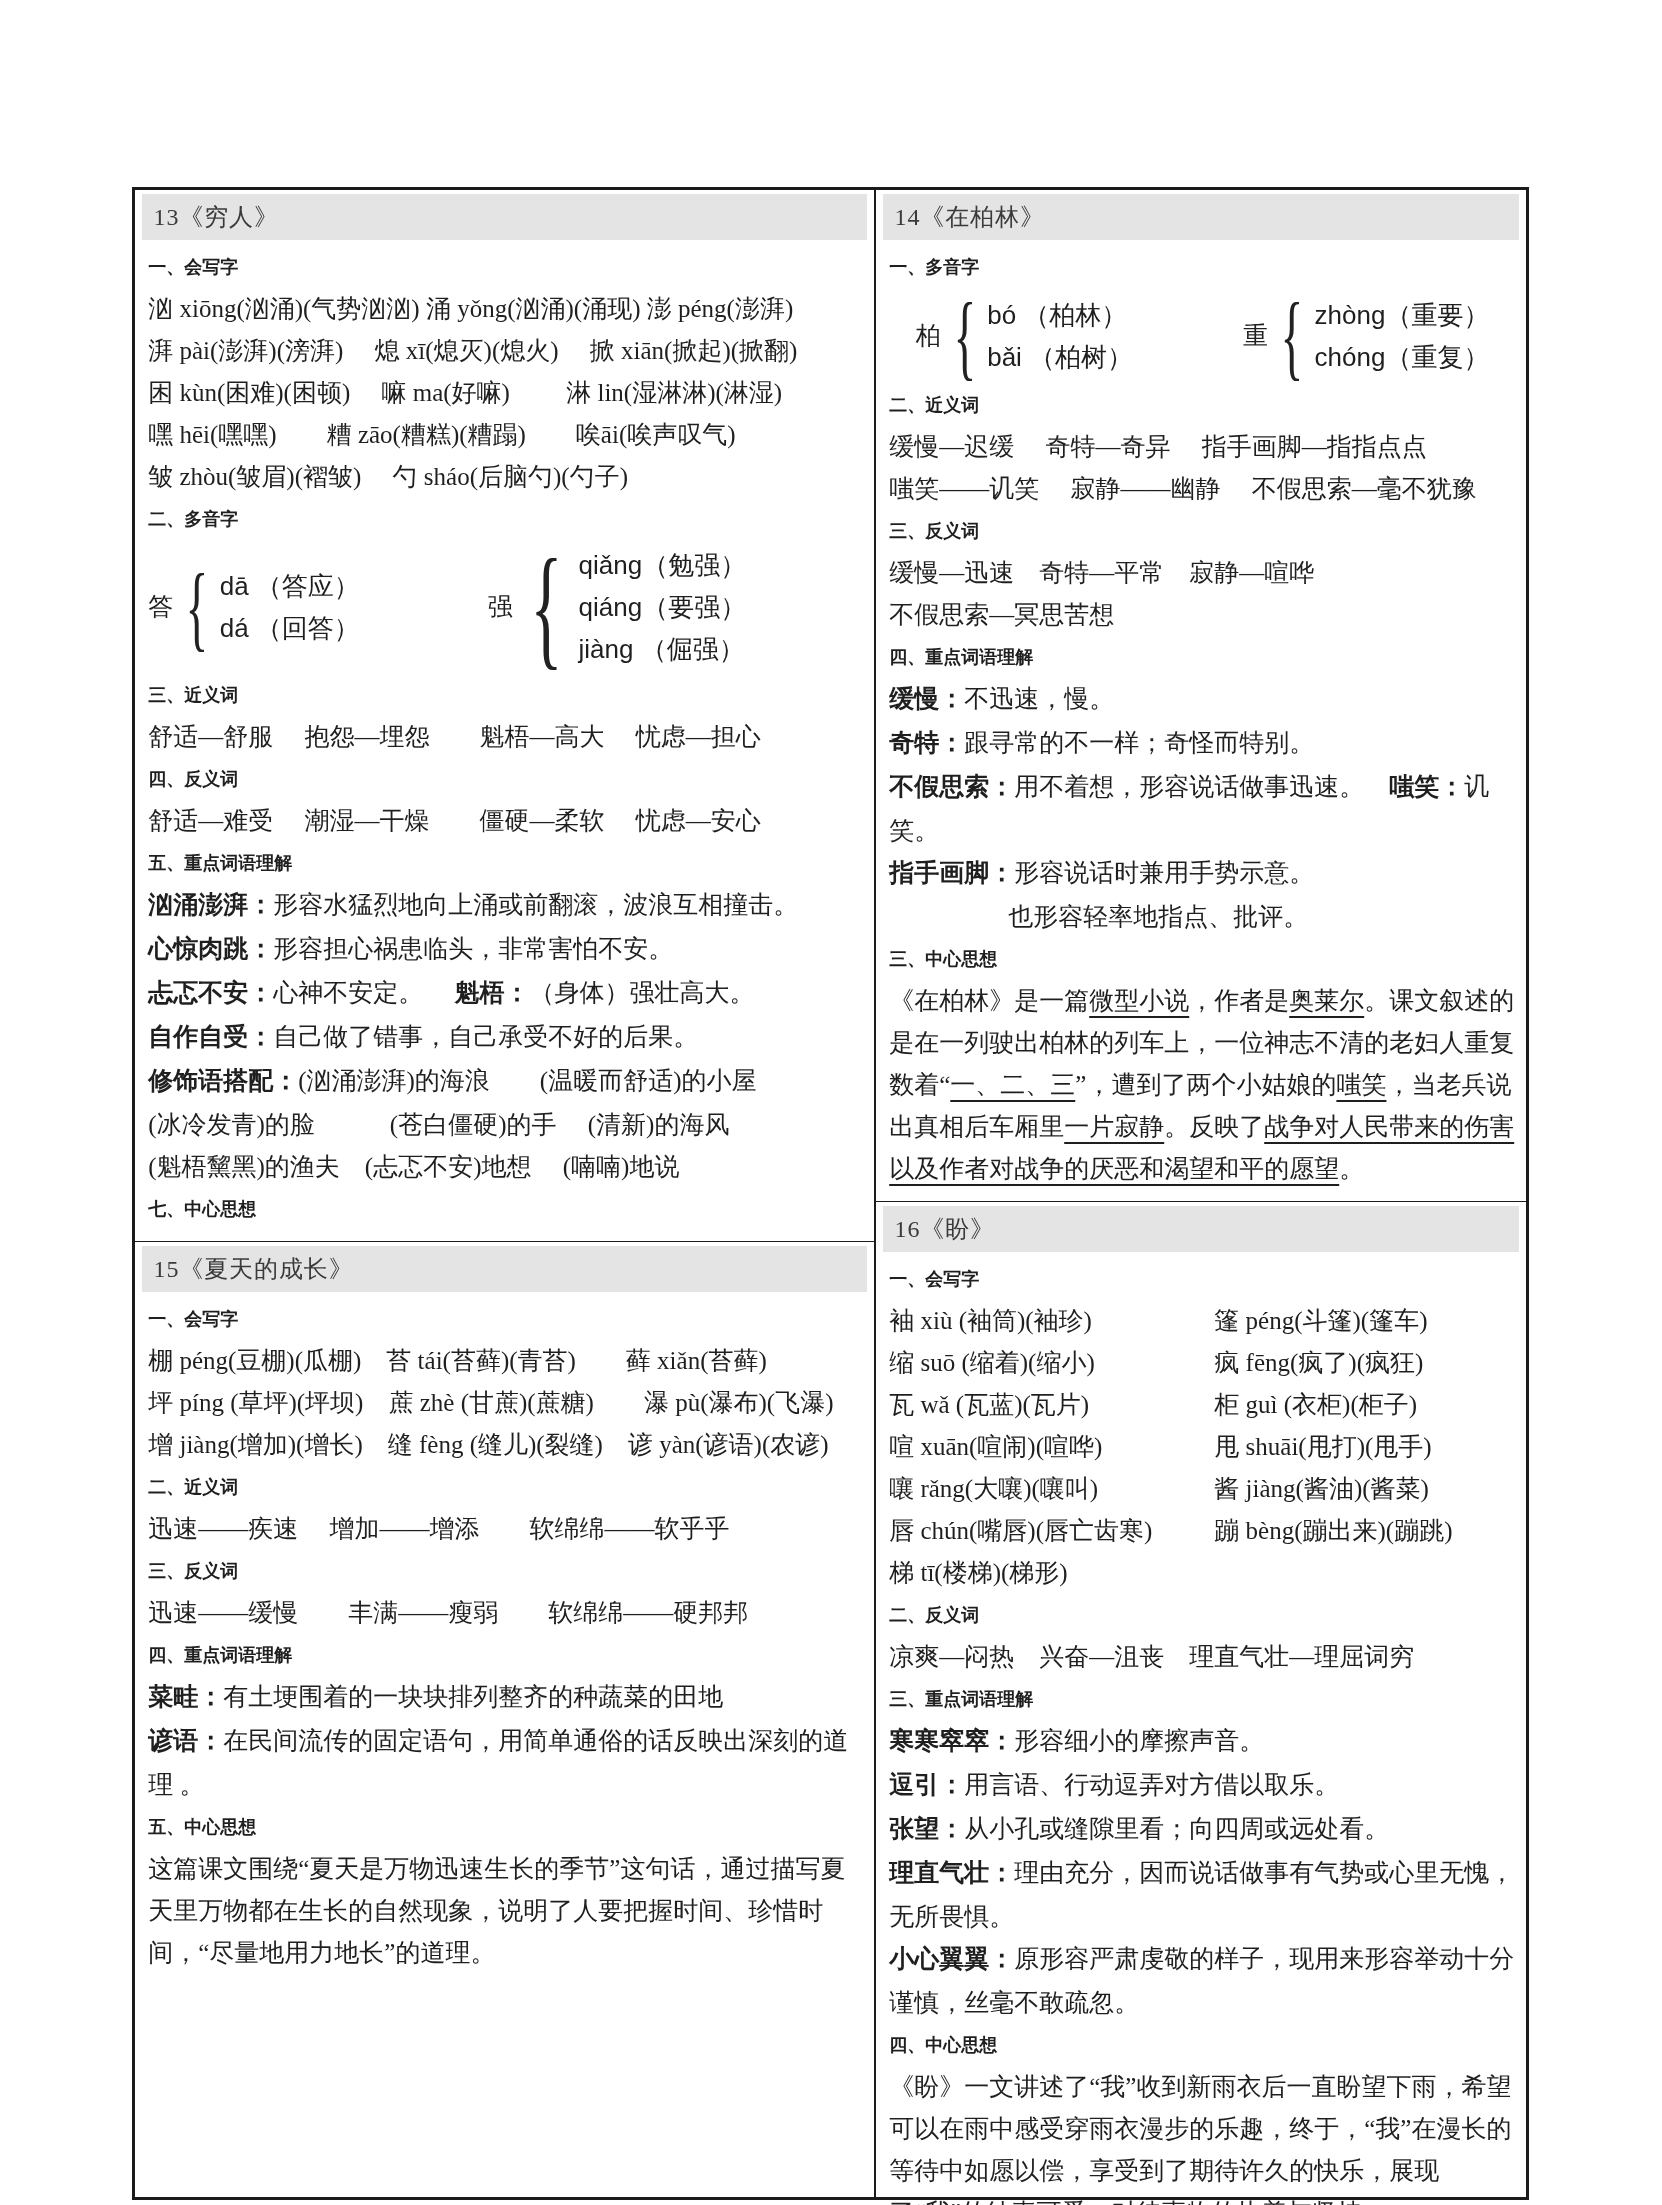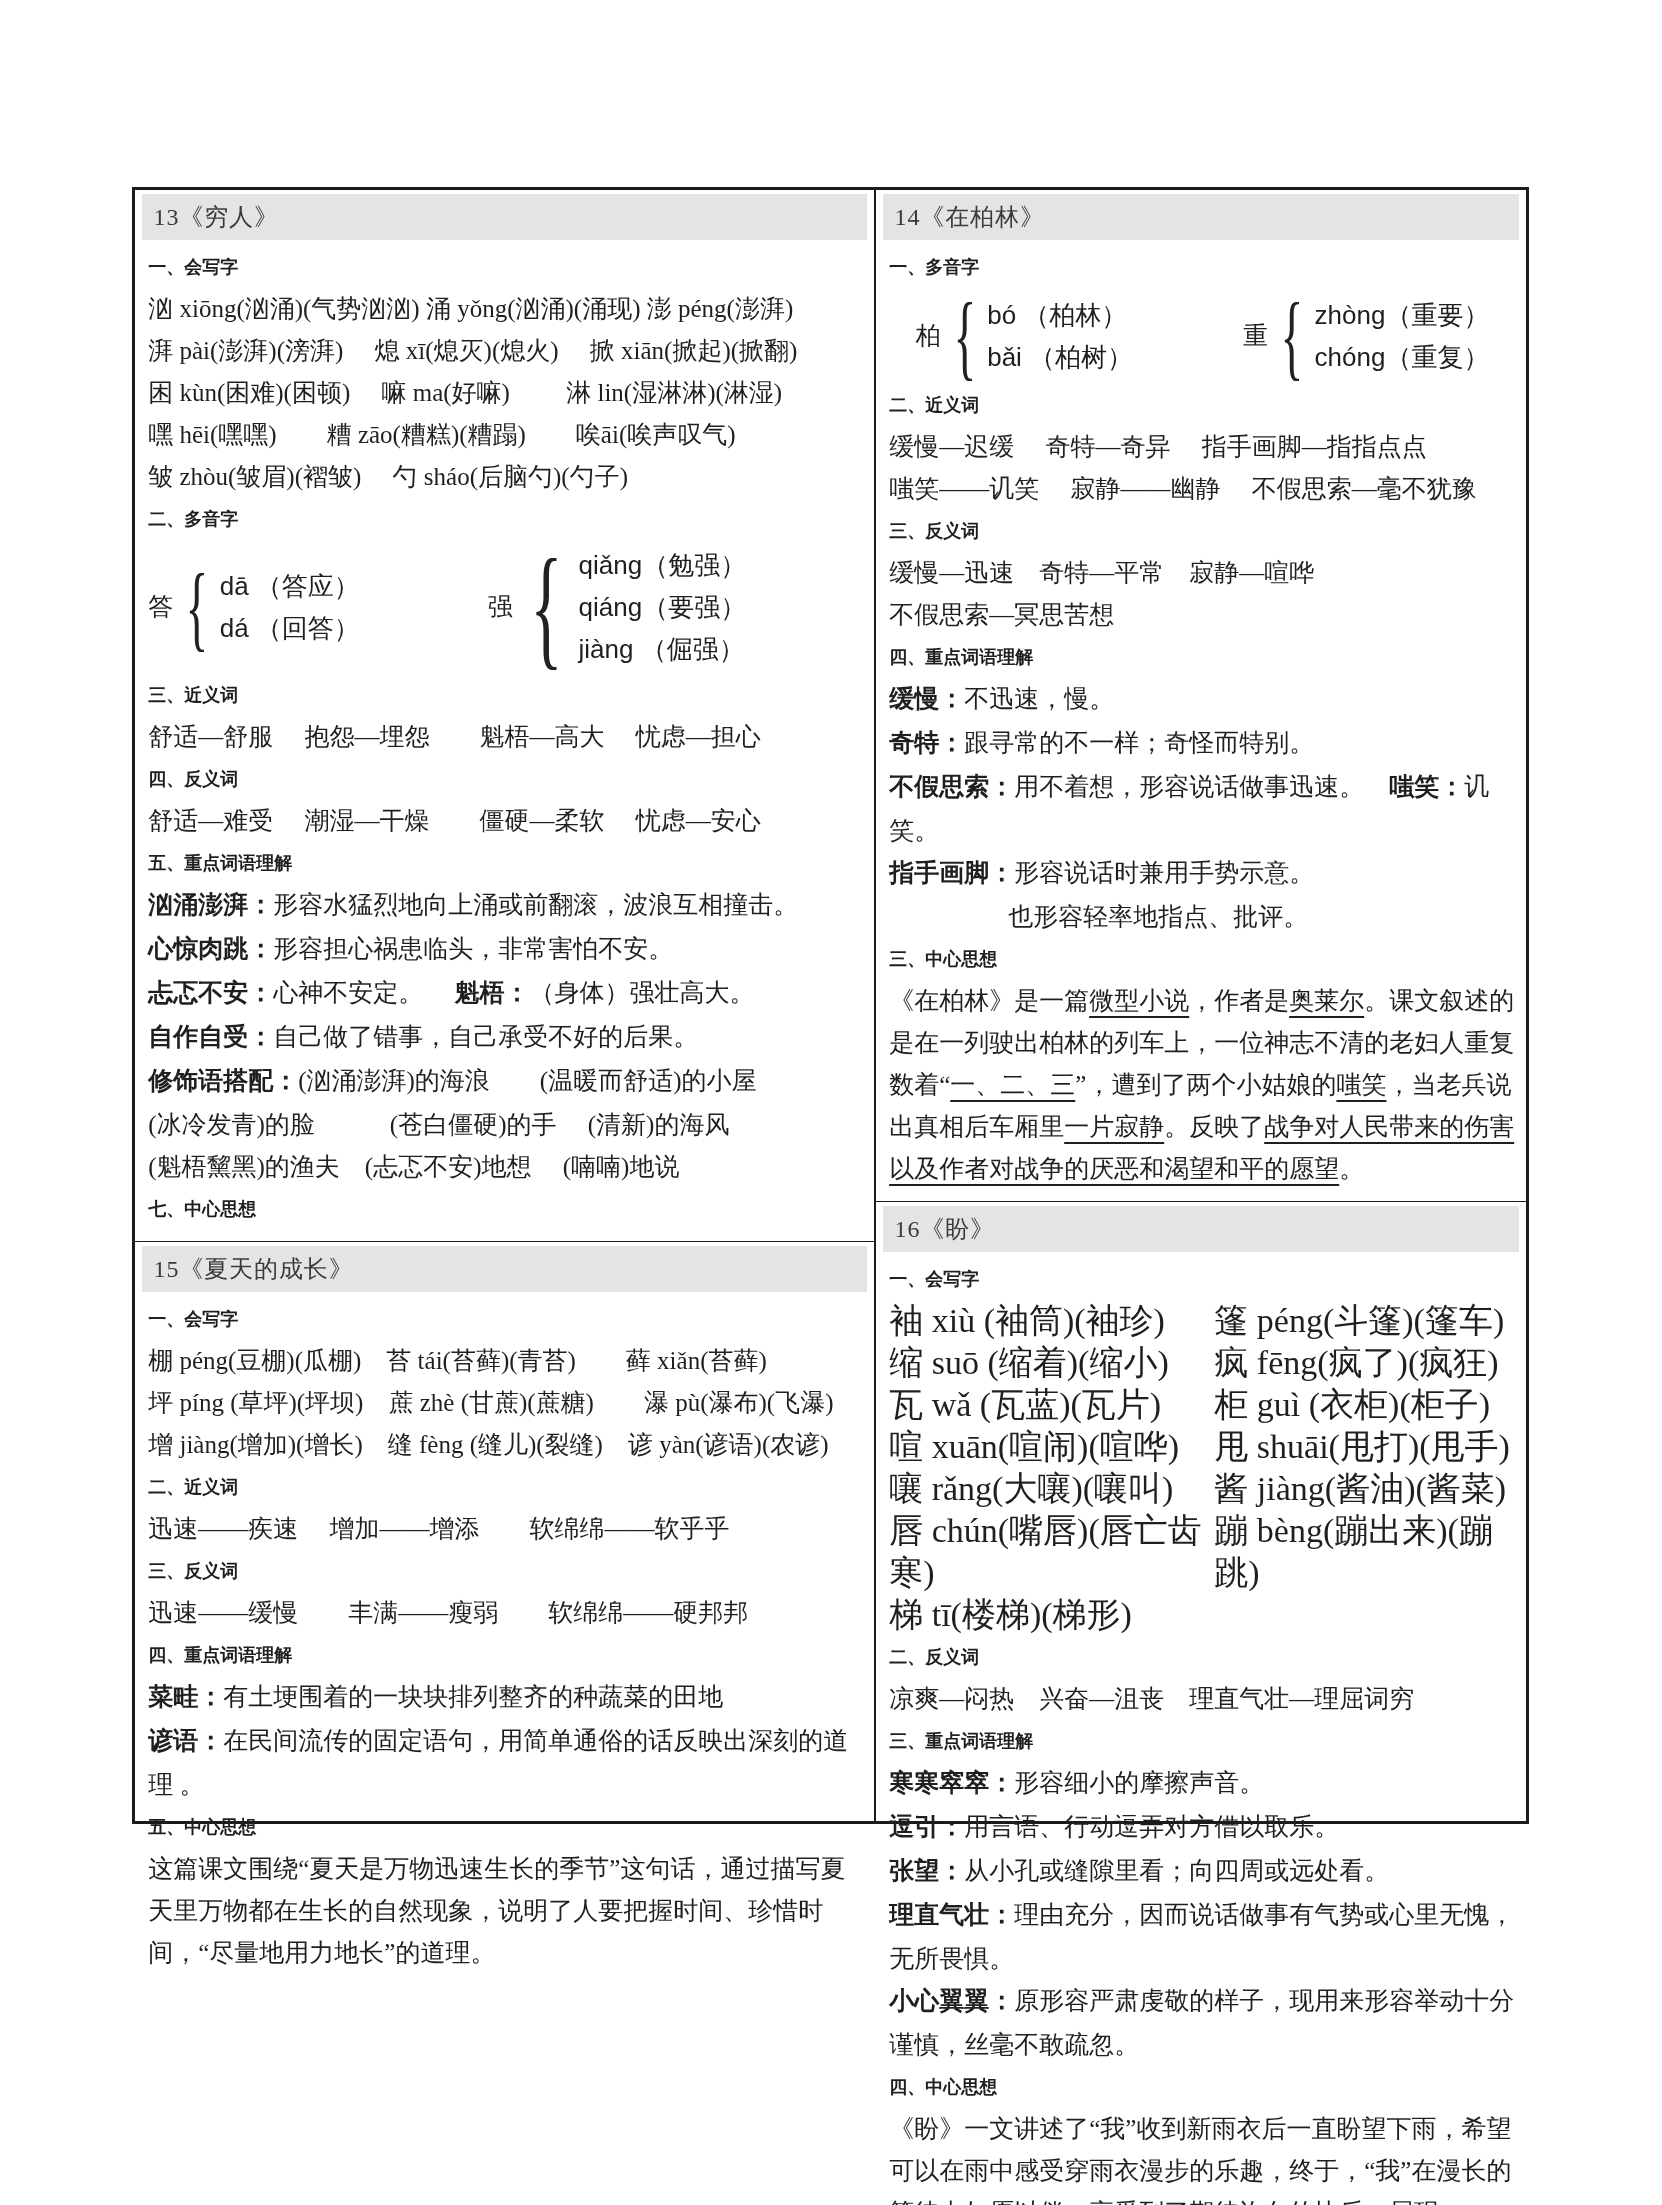--- a/index.html
+++ b/index.html
@@ -7,21 +7,21 @@
     width:1662px; height:2351px;
     background:#ffffff;
     font-family:"Liberation Serif","DejaVu Serif",serif;
     color:var(--text,#1f1f1f);
     position:relative;
     overflow:hidden;
   }
   .page { position:absolute; inset:0; }
   .doc-table {
     position:absolute; left:132px; top:187px;
-    width:1397px; height:1637px;
+    width:1397px; height:2013px;
     display:flex;
     border:3.1px solid var(--border,#1b1b1b);
     box-sizing:border-box;
     background:#ffffff;
   }
   .col { box-sizing:border-box; height:100%; }
   .col-left  { width:739px; }
   .col-right { flex:1; border-left:2.2px solid var(--border,#1b1b1b); }
   .section + .section { border-top:1.8px solid var(--border,#1b1b1b); }
   .sec-header {
@@ -60,21 +60,21 @@
     color:#222;
   }
   .dy-readings { display:flex; flex-direction:column; }
   .dy-reading {
     font-size:26px; line-height:42px;
     font-family:"Liberation Sans","DejaVu Sans",sans-serif;
     white-space:pre;
   }
   .pair-row { display:flex; }
   .pair-cell {
-    font-size:34px; line-height:42px;
+    font-size:25px; line-height:42px;
     white-space:pre-wrap; word-break:break-all;
     box-sizing:border-box;
   }
   .pair-cell.c0 { width:52%; }
   .pair-cell.c1 { width:48%; }
 </style>
 </head>
 <body>
 
 <div class="page">

